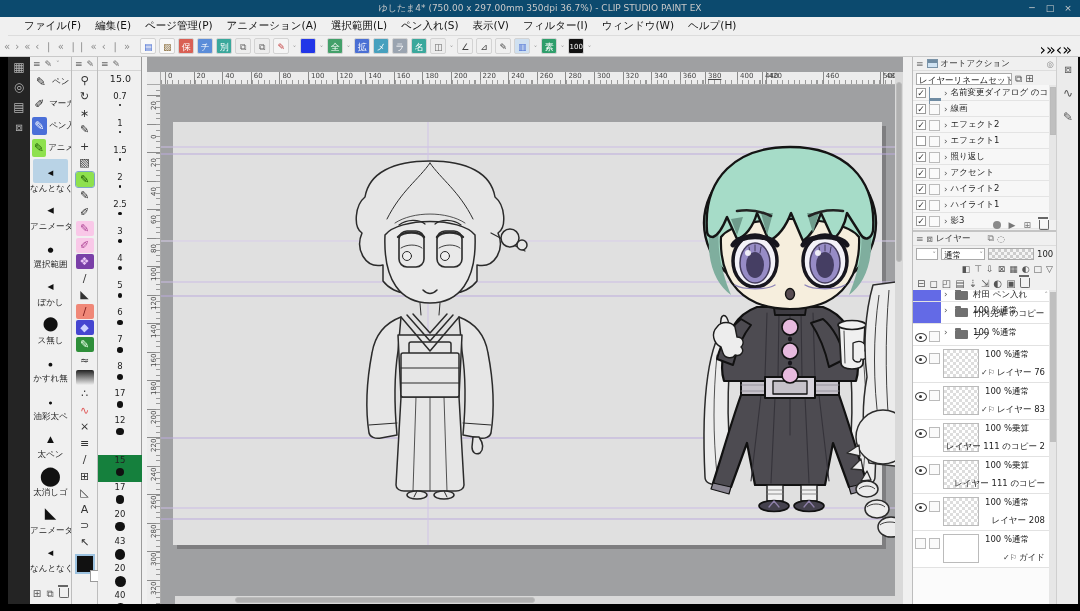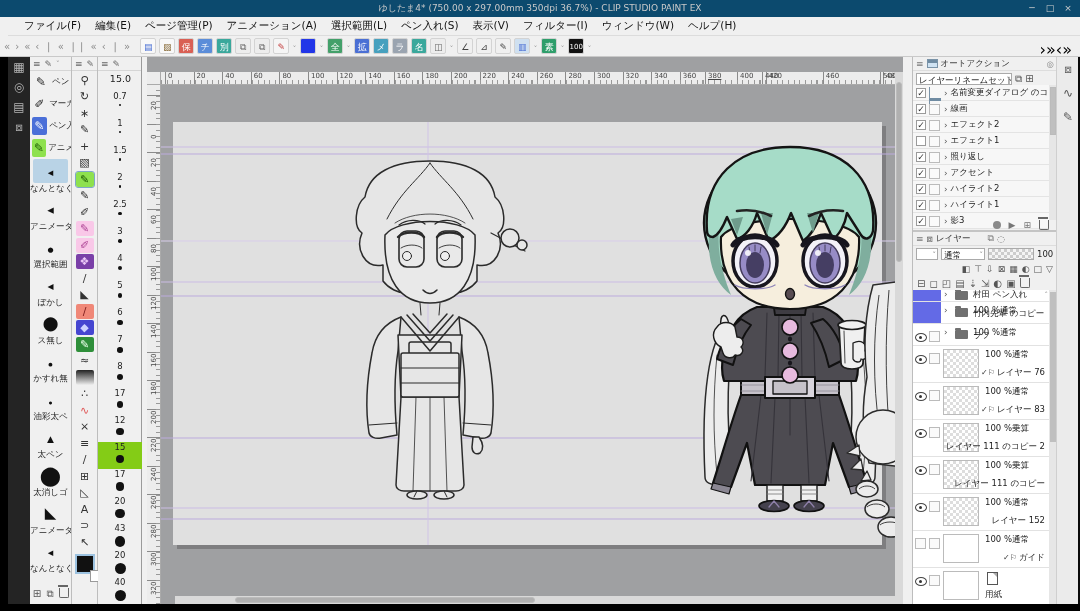--- a/index.html
+++ b/index.html
@@ -47,21 +47,21 @@
   .sti.sel{outline:1.5px solid #7fa8c8;}
   #st-swatch{width:16px;height:16px;background:#111;border:2px solid #9cc2e0;margin:4px auto 0;}
   #st-swatch2{width:10px;height:10px;background:#fff;border:1px solid #999;margin:-4px 0 0 18px;}
   
   #brush{left:98px;top:57px;width:44px;height:547px;background:#f0f0f0;border-right:1px solid #9a9a9a;box-sizing:border-box;}
   #bs-val{height:16px;font-size:9.5px;color:#222;text-align:right;padding:2px 10px 0 0;}
   #bs-list{position:absolute;top:34px;left:0;width:44px;}
   .bs-row{height:27px;text-align:center;}
   .bs-row .num{font-size:8.5px;color:#222;display:block;line-height:11px;}
   .bs-row .dot{background:#111;border-radius:50%;margin:2px auto 0;}
-  .bs-row.sel{background:#84cc16;}
+  .bs-row.sel{background:#15803d;margin-top:13px;}
   .scr-arr{position:absolute;font-size:7px;color:#777;}
   
   #canvas-panel{left:147px;top:57px;width:756px;height:547px;background:#9fa0a2;}
   #tabbar{position:absolute;left:0;top:0;width:756px;height:15px;background:#c6c6c6;border-bottom:1px solid #9a9a9a;box-sizing:border-box;}
   #ctab{position:absolute;left:2px;top:1px;height:14px;background:#b7ccd9;border:1px solid #93a9b8;border-bottom:none;
     font-size:9px;color:#222;padding:0 16px 0 6px;line-height:13px;border-radius:2px 2px 0 0;}
   #ctab .closedot{position:absolute;right:4px;top:4px;width:6px;height:6px;border-radius:50%;background:#8a9aa6;}
   #corner{position:absolute;left:0;top:15px;width:14px;height:13px;background:#ececec;border-right:1px solid #aaa;border-bottom:1px solid #aaa;box-sizing:border-box;}
   #hruler{position:absolute;left:14px;top:15px;width:742px;height:13px;background:#ececec;border-bottom:1px solid #aaa;box-sizing:border-box;overflow:hidden;}
   #hruler::after{content:"";position:absolute;left:0;bottom:0;width:742px;height:4px;
@@ -839,38 +839,31 @@
           <div class="thumb" style="height:29px;"></div>
           <span class="lmode">100 %乗算</span>
           <span class="lname">レイヤー 111 のコピー</span>
         </div>
 
         <div class="lrow" style="top:204px;height:37px;">
           <span class="eyec"><span class="eye"></span></span>
           <span class="chkc"><span class="chk-sm"></span></span>
           <div class="thumb" style="height:29px;"></div>
           <span class="lmode">100 %通常</span>
-          <span class="lname">レイヤー 152</span>
+          <span class="lname">レイヤー 208</span>
         </div>
 
         <div class="lrow" style="top:241px;height:37px;">
           <span class="eyec"><span class="chk-sm"></span></span>
           <span class="chkc"><span class="chk-sm"></span></span>
           <div class="thumb white" style="height:29px;"></div>
           <span class="lmode">100 %通常</span>
           <span class="lname"><span class="maskmark">✓⚐</span><span>ガイド</span></span>
         </div>
 
-        <div class="lrow" style="top:278px;height:37px;">
-          <span class="eyec"><span class="eye"></span></span>
-          <span class="chkc"><span class="chk-sm"></span></span>
-          <div class="thumb white" style="height:29px;"></div>
-          <span class="pageico" style="position:absolute;left:74px;top:4px;"></span>
-          <span class="lname" style="left:72px;right:auto;">用紙</span>
-        </div>
 
       </div>
       <div id="ly-scroll">
           <div class="thumb2"></div>
         </div>
     </div>
   </div>
 
   <div id="dock-right" class="abs">
       <div class="ic">⧈</div>

